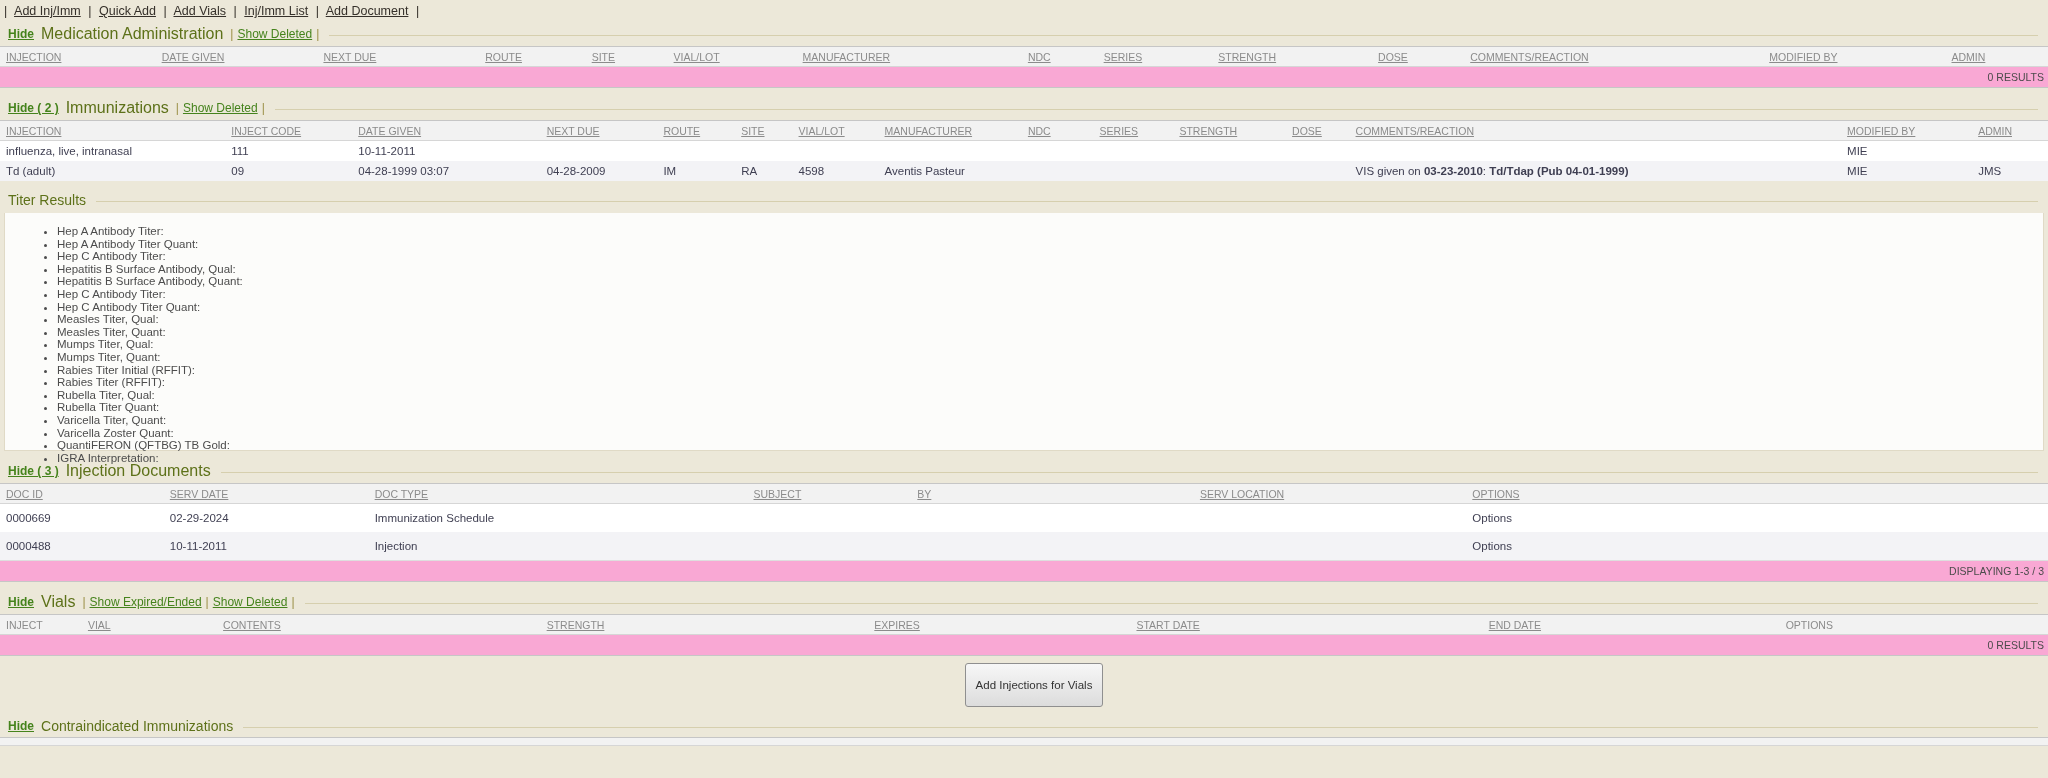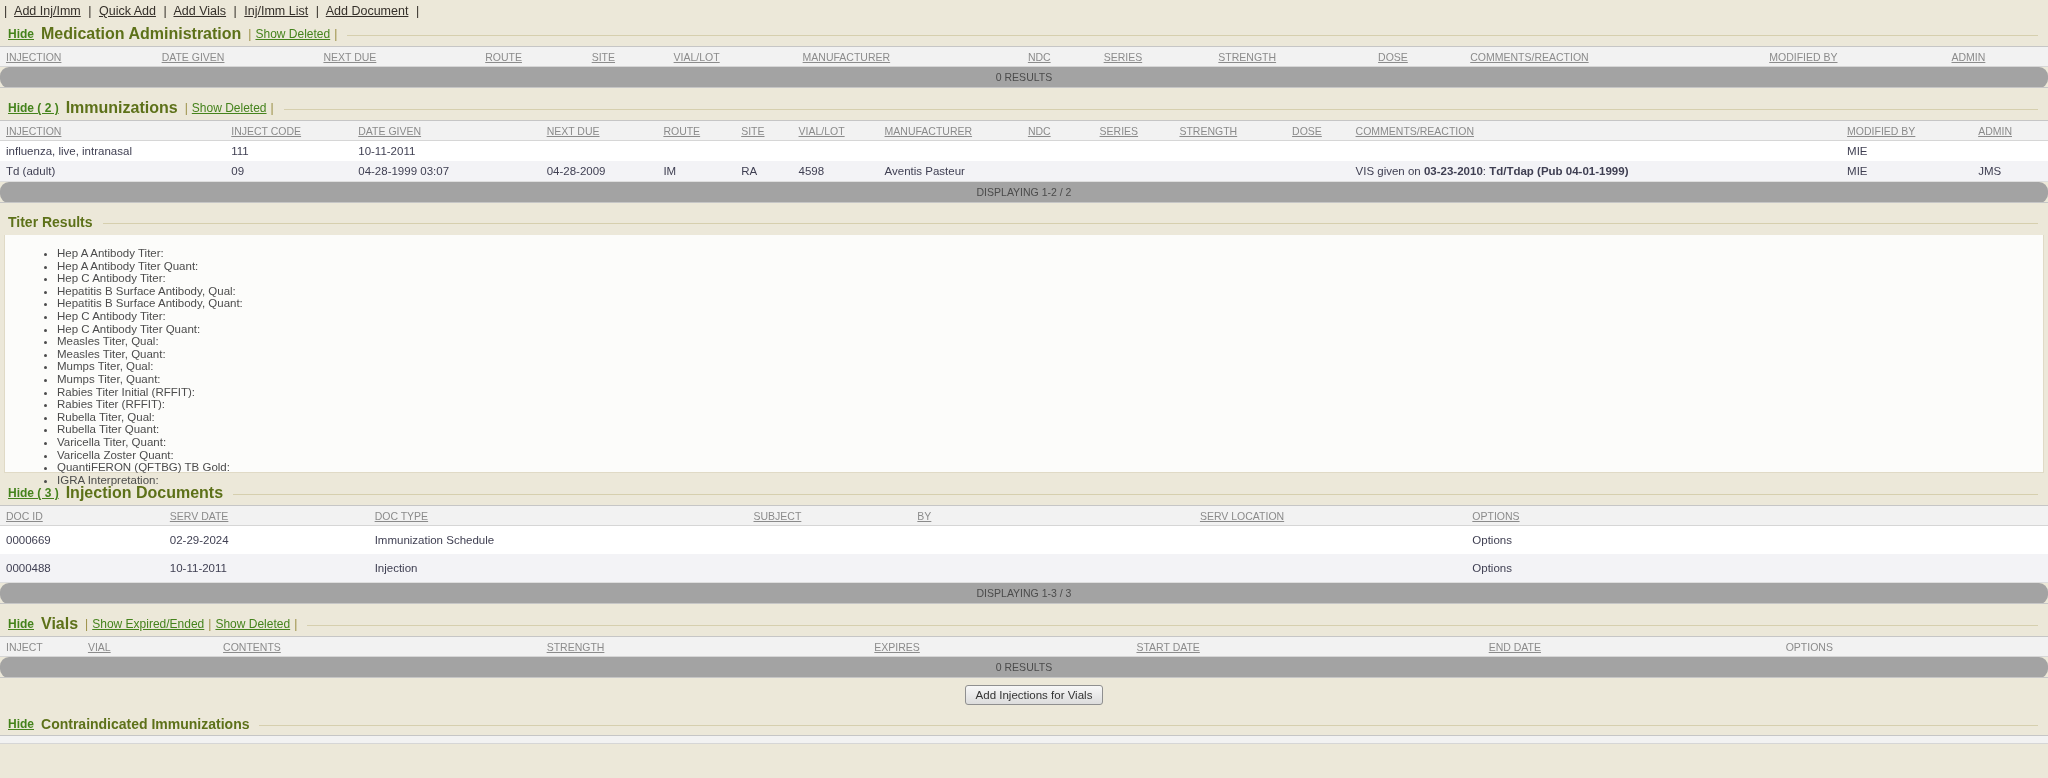--- a/index.html
+++ b/index.html
@@ -21,21 +21,21 @@
   
   .section-head {
     display:flex; align-items:center; white-space:nowrap;
     padding:5px 8px 3px 8px;
   }
   .section-head.gap { margin-top:6px;align-items:center; }
   .hide-link {
     color:#45831c; font-weight:bold; font-size:12px;
     text-decoration:underline; cursor:pointer; margin-right:7px;
   }
-  .section-title { color:#5d7119; font-weight:bold; font-size:16px; }
+  .section-title { color:#5d7119; font-weight:normal; font-size:16px; }
   .section-title.small { font-size:14px; }
   .head-links { font-size:12px; margin-left:7px; color:#9a8f45; }
   .head-links a { color:#45831c; text-decoration:underline; cursor:pointer; margin:0 4px; }
   .head-rule { flex:1; border-top:1px solid #d6cfae; margin:2px 2px 0 10px; height:0; }
 
   
   table { width:100%; border-collapse:collapse; table-layout:fixed; }
   thead th {
     background:#f2f2f2; color:#8b8b8b; font-weight:normal; text-align:left;
     font-size:10.5px; padding:4px 6px 3px 6px;
@@ -44,22 +44,22 @@
   }
   thead th span { text-decoration:underline; cursor:pointer; }
   thead th.nosort span { text-decoration:none; cursor:default; }
   tbody td {
     background:#ffffff; font-size:11.5px; color:#3f3f52;
     padding:4px 6px; white-space:nowrap; overflow:hidden;
   }
   tr.alt td { background:#f3f3f6; }
   tr.tall td { padding:8px 6px; }
   td.statusbar {
-    background:#a3a3a3; text-align:center; color:#4b4b4b; font-size:10.5px;
-    padding:4px; border-top:1px solid #dedede; border-bottom:1px solid #c6c6c6;border-radius:9px;
+    background:#f9a8d4; text-align:right; color:#4b4b4b; font-size:10.5px;
+    padding:4px; border-top:1px solid #dedede; border-bottom:1px solid #c6c6c6;
   }
   .b { font-weight:bold; }
   .options-link { cursor:pointer; }
 
   
   .titer-panel {
     margin:2px 4px 0 4px; background:#fcfcfa;
     border:1px solid #e0dac6; border-top:none;
     padding:12px 10px 12px 24px; height:238px;
   }
@@ -68,21 +68,21 @@
     font-size:11.5px; line-height:12.6px; color:#4c4c4c;
     list-style:disc; padding:0; margin:0;
   }
 
   
   .btn-row { text-align:center; padding:7px 0 6px 0; }
   .push-btn {
     font-family:"Liberation Sans", sans-serif; font-size:11.5px; color:#333;
     background:linear-gradient(#f7f7f7,#dcdcdc);
     border:1px solid #8f8f8f; border-radius:3px;
-    padding:3px 10px; cursor:pointer;margin-left:20px;
+    padding:15px 10px; cursor:pointer;margin-left:20px;
   }
 </style>
 </head>
 <body>
 
 <div class="topbar">
   <span class="pipe">|</span>
   <a>Add Inj/Imm</a>
   <span class="pipe">|</span>
   <a>Quick Add</a>
@@ -213,23 +213,20 @@
       <td>RA</td>
       <td>4598</td>
       <td>Aventis Pasteur</td>
       <td></td>
       <td></td>
       <td></td>
       <td></td>
       <td><span>VIS given on </span><span class="b">03-23-2010</span><span>: </span><span class="b">Td/Tdap (Pub 04-01-1999)</span></td>
       <td>MIE</td>
       <td>JMS</td>
-    </tr>
-    <tr>
-      <td class="statusbar" colspan="15">DISPLAYING 1-2 / 2</td>
     </tr>
   </tbody>
 </table>
 
 <div class="section-head gap">
   <span class="section-title small">Titer Results</span>
   <span class="head-rule"></span>
 </div>
 <div class="titer-panel">
   <ul>

